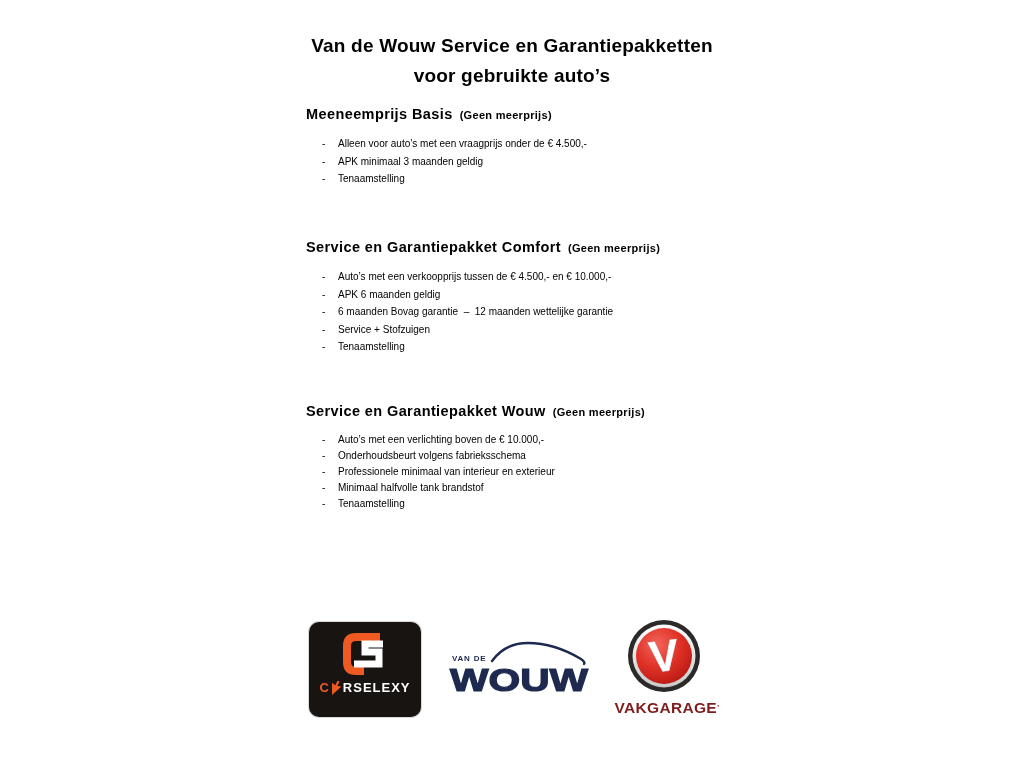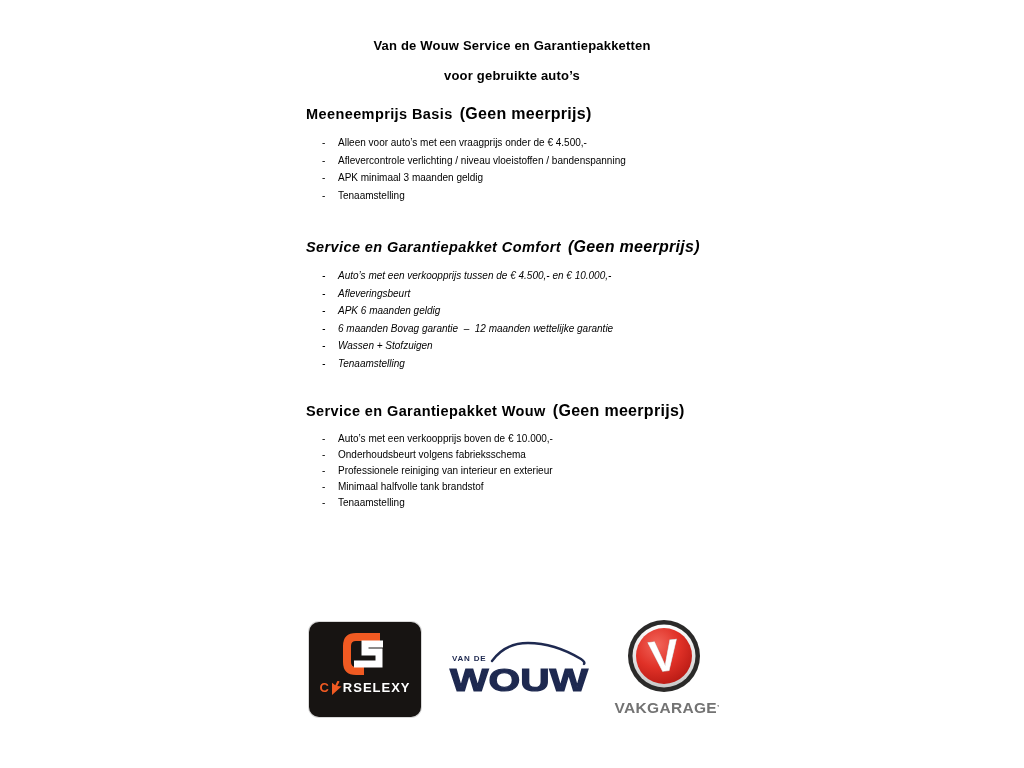--- a/index.html
+++ b/index.html
@@ -3,25 +3,25 @@
 <meta charset="utf-8">
 <style>
   html,body{margin:0;padding:0;}
   body{
     width:1024px;height:768px;background:#ffffff;position:relative;
     font-family:"Liberation Sans", sans-serif;color:#000;overflow:hidden;
   }
   .page{position:absolute;inset:0;}
   .title{
     position:absolute;top:31px;left:0;width:1024px;text-align:center;
-    font-weight:bold;font-size:13px;line-height:30px;letter-spacing:0.2px;
+    font-weight:bold;font-size:19px;line-height:30px;letter-spacing:0.2px;
   }
   .section{position:absolute;left:306px;width:470px;}
   .sec-head{font-size:14.5px;font-weight:bold;letter-spacing:0.4px;line-height:20px;margin:0;}
-  .sec-note{font-size:16px;font-weight:bold;letter-spacing:0.3px;margin-left:7px;}
+  .sec-note{font-size:11px;font-weight:bold;letter-spacing:0.3px;margin-left:7px;}
   .sec-list{list-style:none;margin:10px 0 0 16px;padding:0;}
   .sec-list li{
     position:relative;padding-left:16px;font-size:10px;line-height:17.6px;
     white-space:pre-wrap;
   }
   .sec-list li::before{content:"-";position:absolute;left:0;}
   .tight .sec-list li{line-height:16.1px;}
 
   
   .logo{position:absolute;}
@@ -36,62 +36,60 @@
     color:#fff;display:flex;align-items:center;line-height:14px;
   }
   .cs-orange{color:#f05a22;}
   .cs-cursor{margin:0 1px 0 1px;display:inline-block;}
 
   .wouw{left:448px;top:636px;width:144px;height:62px;text-decoration:underline;}
 
   .vakgarage{left:614px;top:618px;width:106px;height:98px;text-align:center;}
   .vk-word{
     margin-top:2px;font-weight:bold;font-size:15.5px;letter-spacing:0.3px;
-    color:#737373;line-height:16px;
+    color:#7f1d1d;line-height:16px;
   }
   .vk-mark{font-size:8px;vertical-align:top;}
 </style>
 </head>
 <body>
 
 <div class="page">
 
   <div class="title">
     <div>Van de Wouw Service en Garantiepakketten</div>
     <div>voor gebruikte auto’s</div>
   </div>
 
   <div class="section" style="top:104px;">
     <h2 class="sec-head"><span>Meeneemprijs Basis</span><span class="sec-note">(Geen meerprijs)</span></h2>
     <ul class="sec-list">
         <li>Alleen voor auto’s met een vraagprijs onder de € 4.500,-</li>
-        <li>Aflevercontrole verlichting / niveau vloeistoffen / bandenspanning</li>
         <li>APK minimaal 3 maanden geldig</li>
         <li>Tenaamstelling</li>
       </ul>
   </div>
 
-  <div class="section" style="top:237px;font-style:italic;">
+  <div class="section" style="top:237px;">
     <h2 class="sec-head"><span>Service en Garantiepakket Comfort</span><span class="sec-note">(Geen meerprijs)</span></h2>
     <ul class="sec-list">
         <li>Auto’s met een verkoopprijs tussen de € 4.500,- en € 10.000,-</li>
-        <li>Afleveringsbeurt</li>
         <li>APK 6 maanden geldig</li>
         <li>6 maanden Bovag garantie  –  12 maanden wettelijke garantie</li>
-        <li>Wassen + Stofzuigen</li>
+        <li>Service + Stofzuigen</li>
         <li>Tenaamstelling</li>
       </ul>
   </div>
 
   <div class="section tight" style="top:401px;">
     <h2 class="sec-head"><span>Service en Garantiepakket Wouw</span><span class="sec-note">(Geen meerprijs)</span></h2>
     <ul class="sec-list">
-        <li>Auto’s met een verkoopprijs boven de € 10.000,-</li>
+        <li>Auto’s met een verlichting boven de € 10.000,-</li>
         <li>Onderhoudsbeurt volgens fabrieksschema</li>
-        <li>Professionele reiniging van interieur en exterieur</li>
+        <li>Professionele minimaal van interieur en exterieur</li>
         <li>Minimaal halfvolle tank brandstof</li>
         <li>Tenaamstelling</li>
       </ul>
   </div>
 
   <div class="logo carselexy">
     <svg class="cs-mono" width="62" height="46" viewBox="0 0 62 46">
       <path d="M46 6 H22 Q13 6 13 15 V31 Q13 40 22 40 H30" fill="none" stroke="#f05a22" stroke-width="8" stroke-linejoin="round"></path>
       <path d="M49 13 H31 V21 H45 V33 H20" fill="none" stroke="#ffffff" stroke-width="7" stroke-linejoin="miter"></path>
     </svg>

